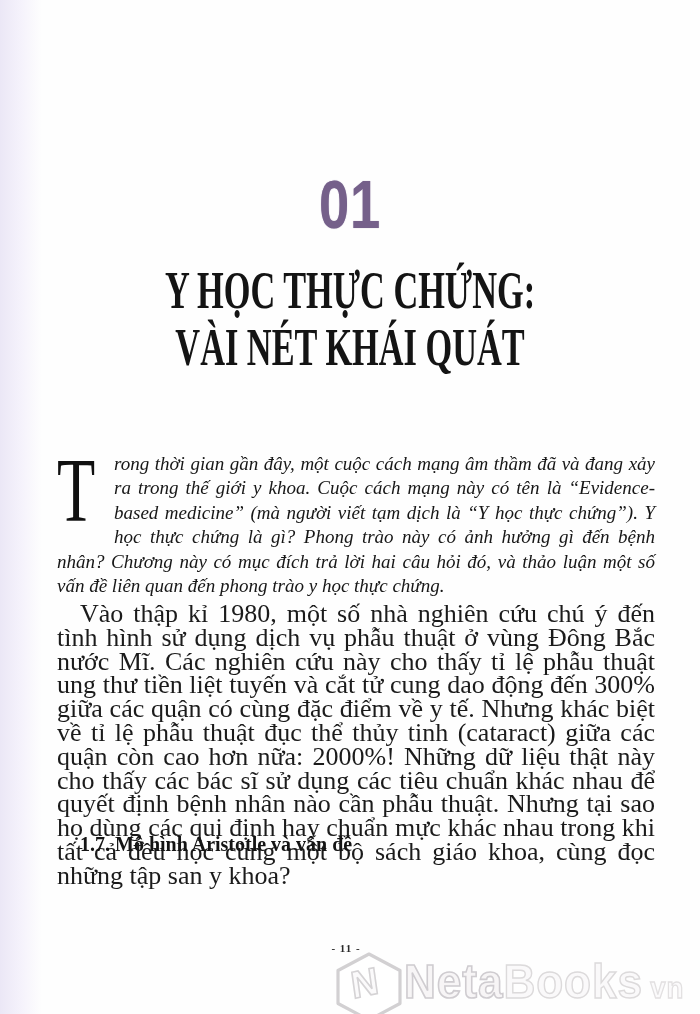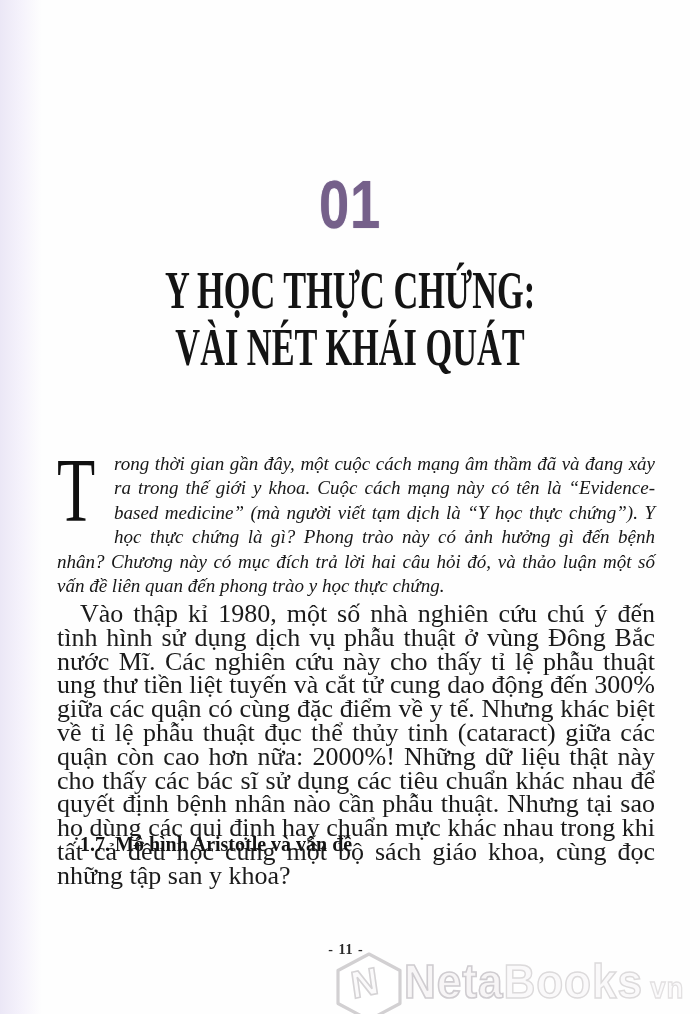--- a/index.html
+++ b/index.html
@@ -69,21 +69,21 @@
 
   .section-heading {
     position: absolute; top: 832px; left: 80px; margin: 0;
     font-size: 20px; line-height: 24px; font-weight: 700;
     color: #141414;
   }
 
   .page-number {
     position: absolute; top: 942px; left: 0; width: 692px;
     text-align: center;
-    font-size: 14px; font-weight: 700; letter-spacing: 1px;
+    font-size: 11px; font-weight: 700; letter-spacing: 1px;
     color: #2a2a2a;
   }
 
   
   .watermark { position: absolute; left: 333px; top: 950px; width: 367px; height: 70px; }
   .wm-hex { position: absolute; left: 2px; top: 2px; }
   .wm-logo-letter {
     position: absolute; left: 18px; top: 12px;
     font-family: "Liberation Sans", "DejaVu Sans", sans-serif;
     font-weight: 700; font-size: 38px; line-height: 42px;

